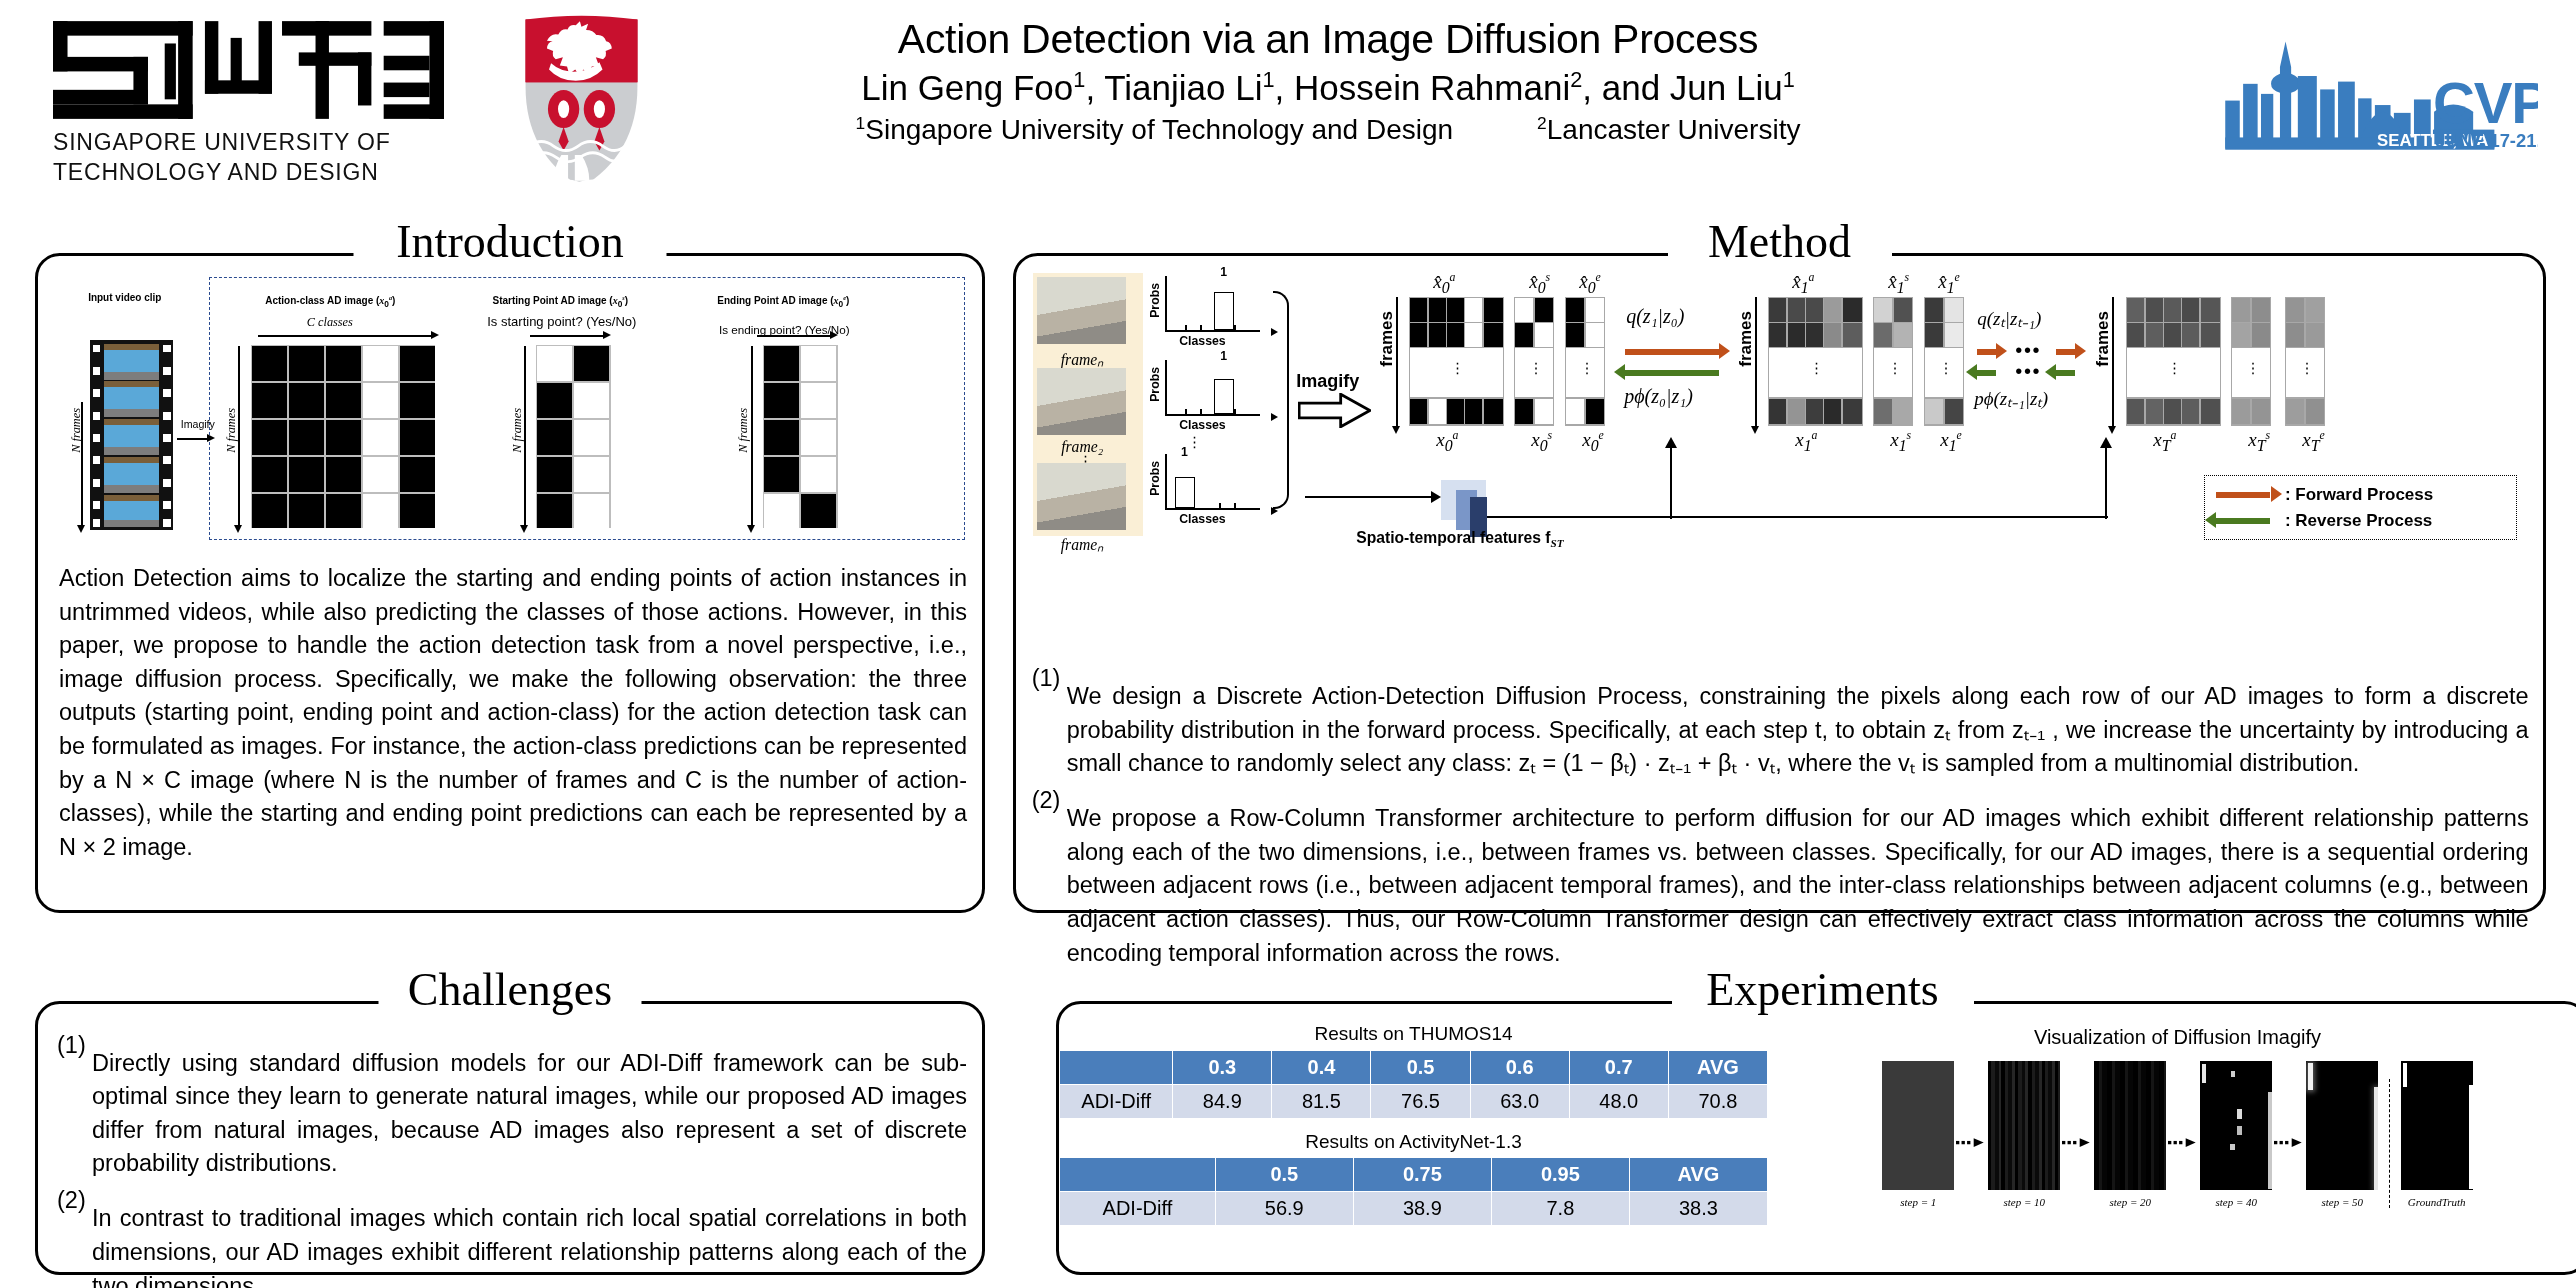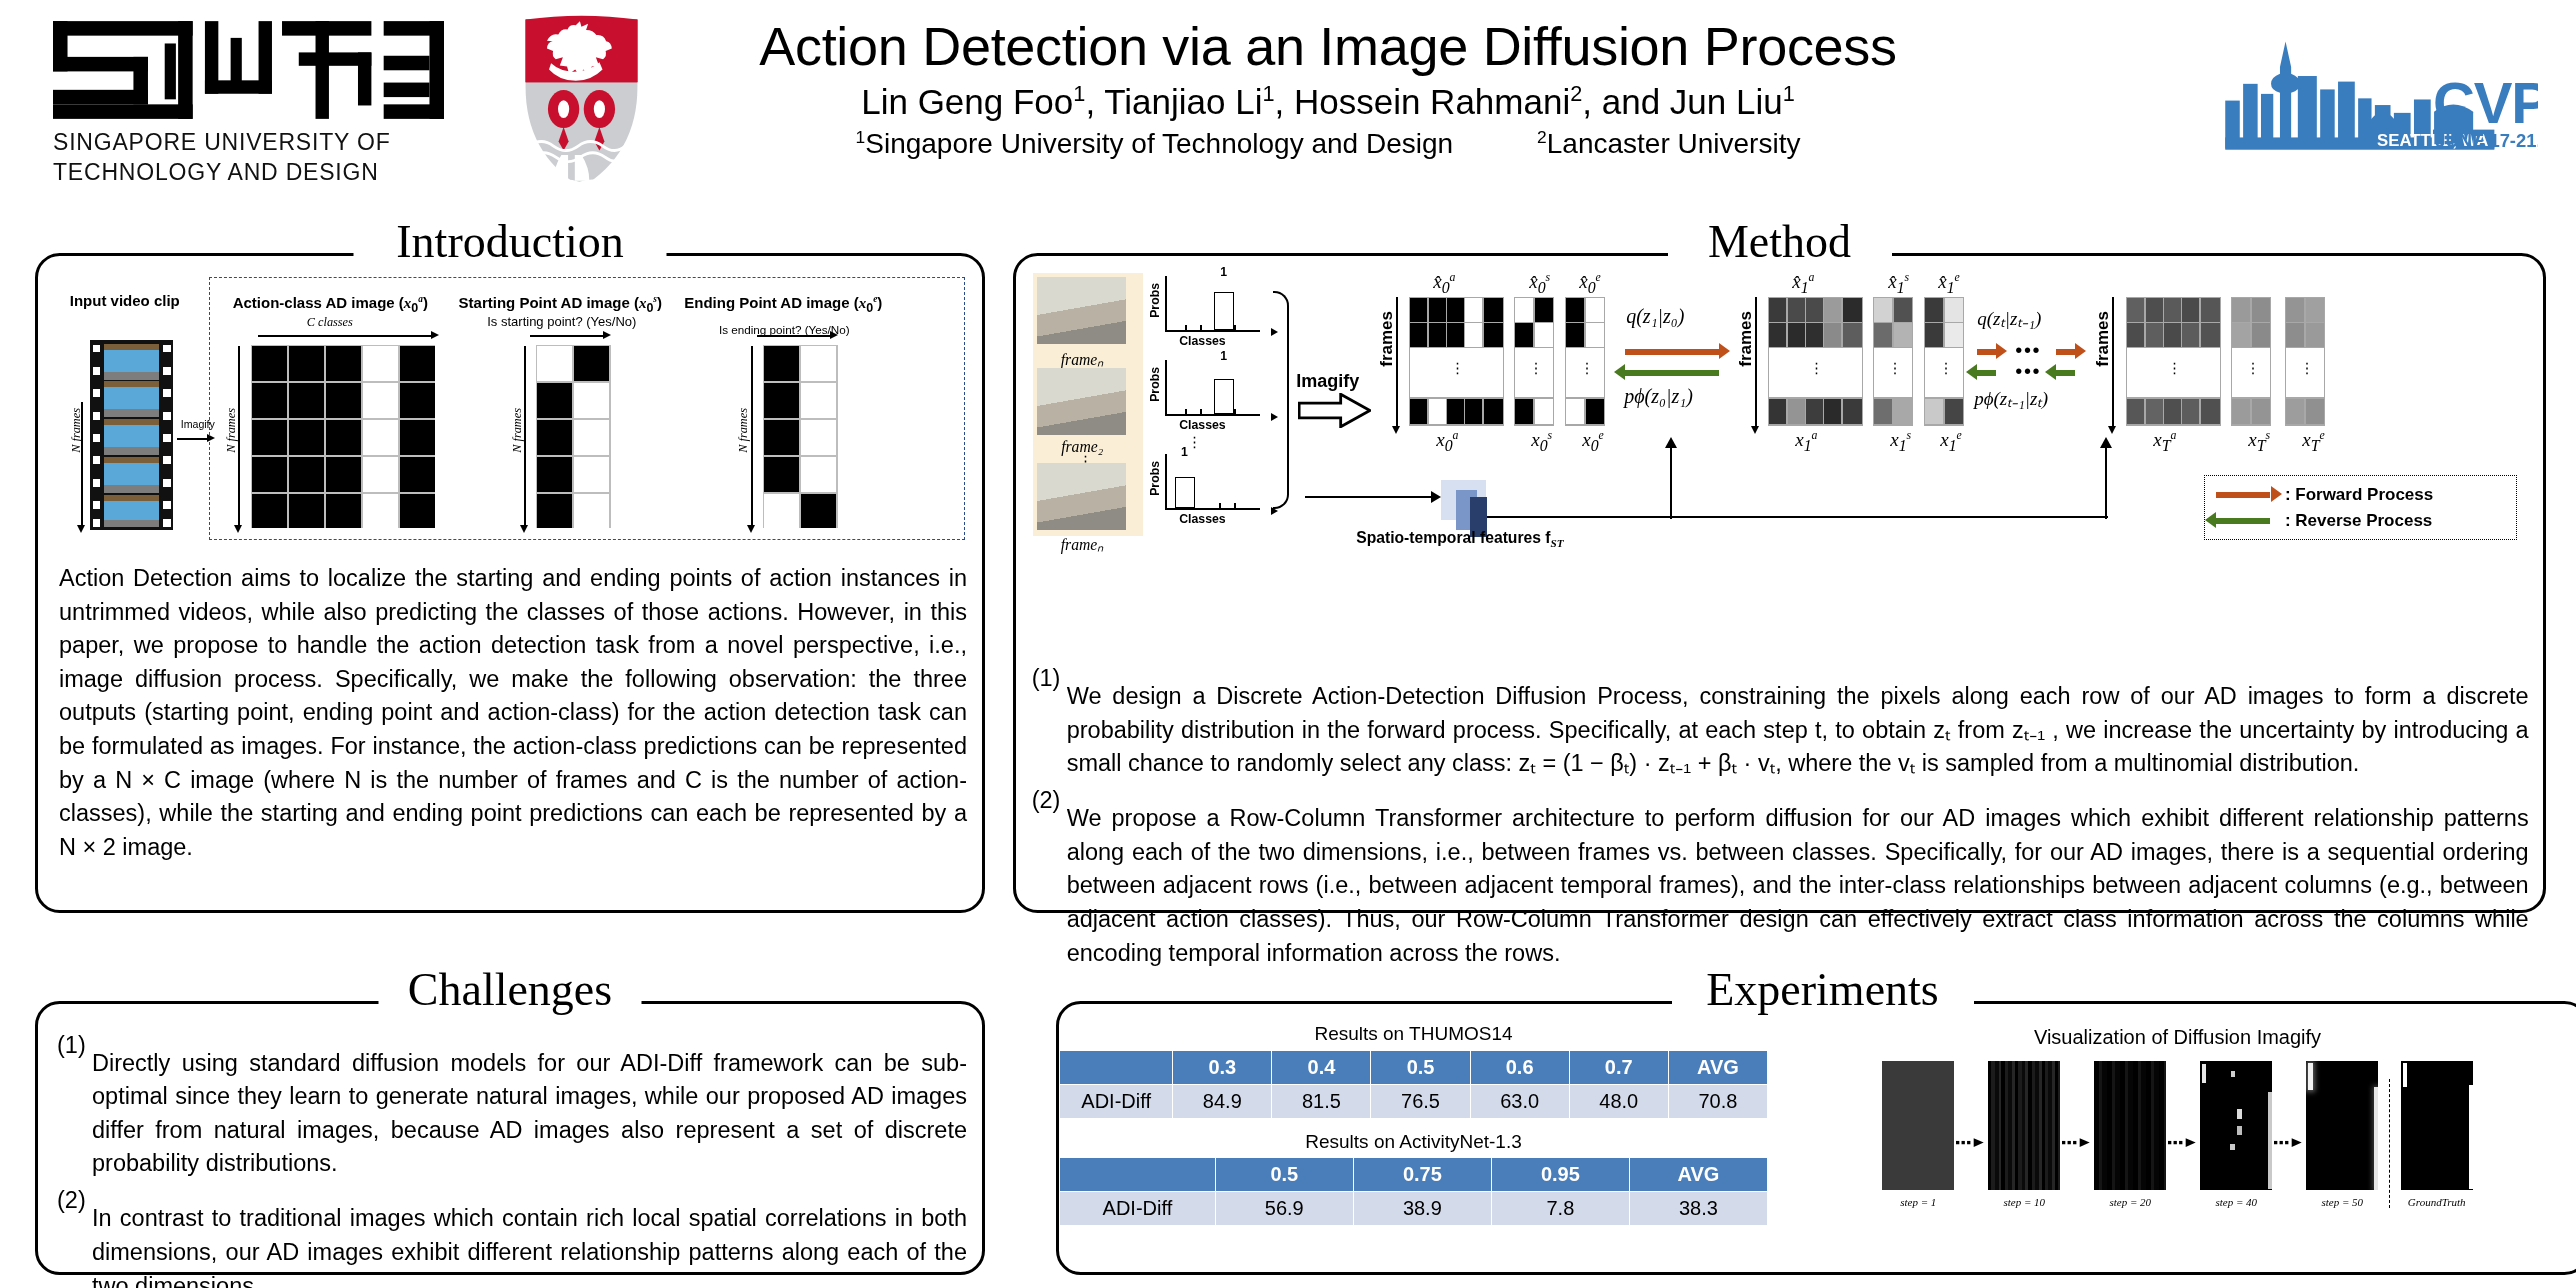--- a/index.html
+++ b/index.html
@@ -10,21 +10,21 @@
   }
 
   
   #header { position:absolute; left:0; top:0; width:2576px; height:218px; }
   #sutd-logo { position:absolute; left:53px; top:21px; width:442px; height:168px; }
   #sutd-mark { width:391px; height:98px; display:block; }
   #sutd-name { margin-top:9px; font-size:23px; letter-spacing:0.8px; line-height:1.30;
                font-family:"Liberation Sans", sans-serif; font-weight:400; color:#111; }
   #crest { position:absolute; left:503px; top:14px; width:157px; height:179px; }
   #title-block { position:absolute; left:727px; top:17px; width:1202px; text-align:center; }
-  #poster-title { font-size:54px; font-weight:400; line-height:1.08; letter-spacing:-0.3px; }
+  #poster-title { font-size:41px; font-weight:400; line-height:1.08; letter-spacing:-0.3px; }
   #authors { font-size:35px; font-weight:400; margin-top:6.7px; line-height:1.1; }
   #affils { font-size:28px; font-weight:400; margin-top:6.7px; line-height:1.1; }
   #affils .gap { display:inline-block; width:84px; }
   sup { font-size:0.62em; vertical-align:super; }
   #cvpr-logo { position:absolute; left:2214px; top:28px; width:324px; height:134px; }
 
   
   .panel { position:absolute; border:3.4px solid #000; border-radius:24.6px; background:#fff; }
   .panel-title {
     position:absolute; top:-37px; left:50%; transform:translateX(-50%);
@@ -43,21 +43,21 @@
   
   .body-text { font-size:23.5px; line-height:1.43; text-align:justify; }
   .num-list { font-size:23.5px; line-height:1.43; }
   .num-item { display:flex; text-align:justify; margin-bottom:3.4px; }
   .num-item .marker { width:35px; flex:0 0 35px; }
   .num-item .body { flex:1; text-align:justify;margin-top:18px; }
   .mi { font-family:"Liberation Serif", serif; font-style:italic; }
 
   
   #intro-fig { position:absolute; left:12.3px; top:12.3px; width:924px; height:280px; }
-  .fig-label { font-size:15px; font-weight:bold; text-align:center; line-height:1.15; }
+  .fig-label { font-size:10px; font-weight:bold; text-align:center; line-height:1.15; }
   .fig-sub   { font-size:11.2px; text-align:center; line-height:1.15; }
   .dashed-box { position:absolute; border:1.7px dashed #2b4b8f; }
   .filmstrip { position:absolute; background:#111; }
   .sprocket { position:absolute; background:#fff; width:7.3px; height:7.3px; }
   .frame-img { position:absolute; left:13.4px; width:55px; background:linear-gradient(#7a5f3a 0 18%, #5aa8d8 18% 78%, #7d7d7d 78% 100%); }
   .admat { position:absolute; background:#bdbdbd; }
   .admat .cell { position:absolute; }
   .vlabel { position:absolute; font-size:12.3px; font-style:italic; writing-mode:vertical-rl;
             transform:rotate(180deg); white-space:nowrap; font-family:"Liberation Serif", serif; }
   .varrow { position:absolute; width:1.7px; background:#000; }

